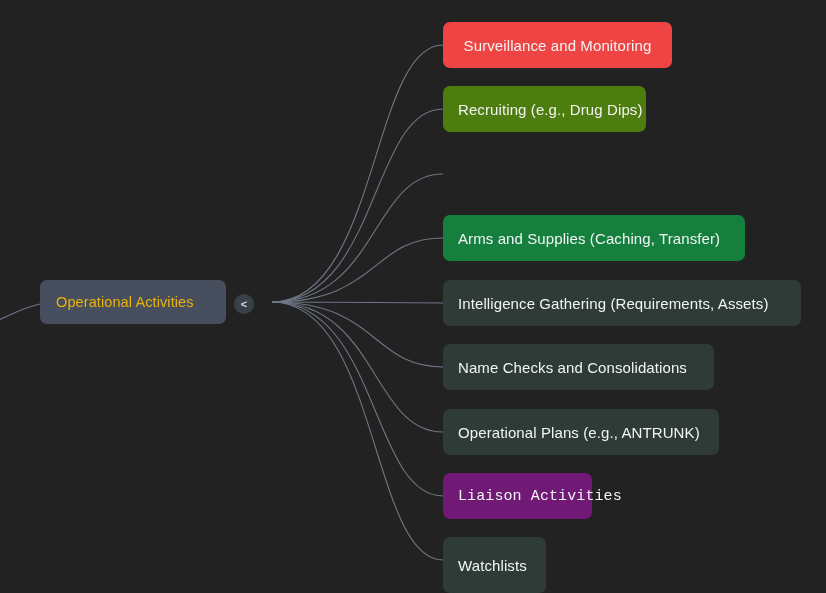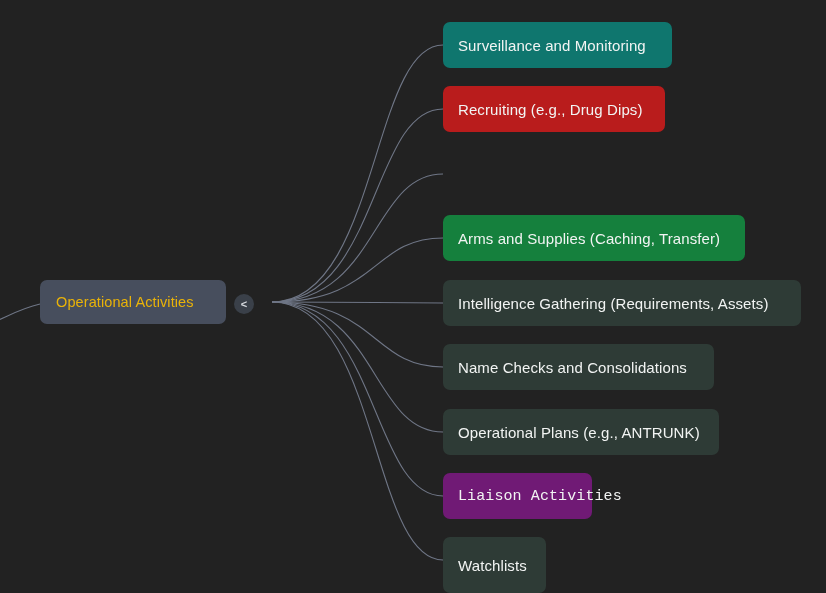--- a/index.html
+++ b/index.html
@@ -86,24 +86,24 @@
     </svg>
 
   <div class="node node-root" style="left: 40px; top: 280px; width: 186px; height: 44px; background: rgb(71, 78, 93);">
     <span>Operational Activities</span>
   </div>
 
   <div class="collapse-btn" style="left: 234px; top: 294px; background: rgb(58, 64, 73);">
     <span>&lt;</span>
   </div>
 
-<div class="node node-child" style="left: 443px; top: 22px; width: 229px; height: 46px; background: #0f766e; color: rgb(242, 244, 243);">
+<div class="node node-child" style="left: 443px; top: 22px; width: 229px; height: 46px; background: #ef4444; color: rgb(242, 244, 243); justify-content: center;">
       <span>Surveillance and Monitoring</span>
     </div>
-    <div class="node node-child" style="left: 443px; top: 86px; width: 222px; height: 46px; background: #b91c1c; color: rgb(242, 244, 243);">
+    <div class="node node-child" style="left: 443px; top: 86px; width: 203px; height: 46px; background: #4d7c0f; color: rgb(242, 244, 243);">
       <span>Recruiting (e.g., Drug Dips)</span>
     </div>
     <div class="node node-child" style="left: 443px; top: 215px; width: 302px; height: 46px; background: #15803d; color: rgb(242, 244, 243); text-align: center;">
       <span>Arms and Supplies (Caching, Transfer)</span>
     </div>
     <div class="node node-child" style="left: 443px; top: 280px; width: 358px; height: 46px; background: rgb(46, 59, 54); color: rgb(242, 244, 243);">
       <span>Intelligence Gathering (Requirements, Assets)</span>
     </div>
     <div class="node node-child" style="left: 443px; top: 409px; width: 276px; height: 46px; background: rgb(46, 59, 54); color: rgb(242, 244, 243);">
       <span>Operational Plans (e.g., ANTRUNK)</span>

